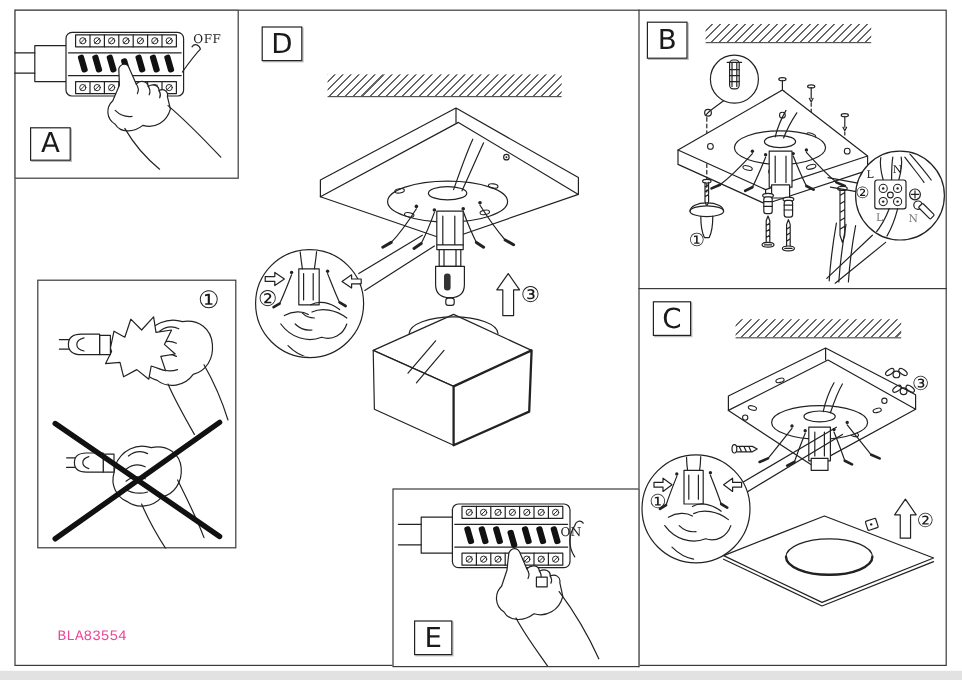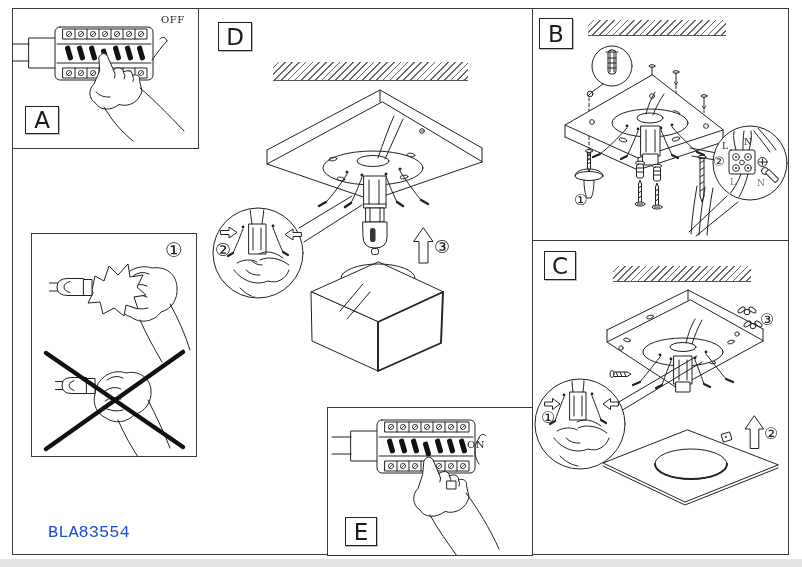--- a/index.html
+++ b/index.html
@@ -393,35 +393,35 @@
   <div class="label-box" style="left:539px;top:18px;width:34px;height:31px">
     <span>B</span>
   </div>
   <div class="label-box" style="left:544px;top:251px;width:32px;height:29px">
     <span>C</span>
   </div>
   <div class="label-box" style="left:345px;top:517px;width:32px;height:29px">
     <span>E</span>
   </div>
 
-  <div class="txt serif" style="left:161px;top:15px;font-size:10px;letter-spacing:0.5px">OFF</div>
+  <div class="txt serif" style="left:161px;top:29px;font-size:10px;letter-spacing:0.5px">OFF</div>
   <div class="txt serif" style="left:467px;top:440px;font-size:10px;letter-spacing:0.5px">ON</div>
 
   <div class="step" style="left:165px;top:240px;font-size:20px">①</div>
 
   <div class="step" style="left:215px;top:241px;font-size:18px">②</div>
   <div class="step" style="left:434px;top:238px;font-size:18px">③</div>
 
   <div class="step" style="left:574px;top:193px;font-size:15px">①</div>
   <div class="step" style="left:713px;top:155px;font-size:13px">②</div>
 
   <div class="txt serif" style="left:722px;top:142px;font-size:9px">L</div>
   <div class="txt serif" style="left:744px;top:138px;font-size:9px">N</div>
   <div class="txt serif" style="left:730px;top:178px;font-size:9px;color:#777">L</div>
   <div class="txt serif" style="left:757px;top:179px;font-size:9px;color:#777">N</div>
 
   <div class="step" style="left:541px;top:410px;font-size:16px">①</div>
   <div class="step" style="left:764px;top:426px;font-size:16px">②</div>
   <div class="step" style="left:760px;top:312px;font-size:16px">③</div>
 
-  <div class="txt mono" style="left:48px;top:524px;font-size:17px;color:#1d4ed8">BLA83554</div>
+  <div class="txt mono" style="left:48px;top:524px;font-size:12px;color:#ec4899">BLA83554</div>
 
 </div>
 
 </body></html>

